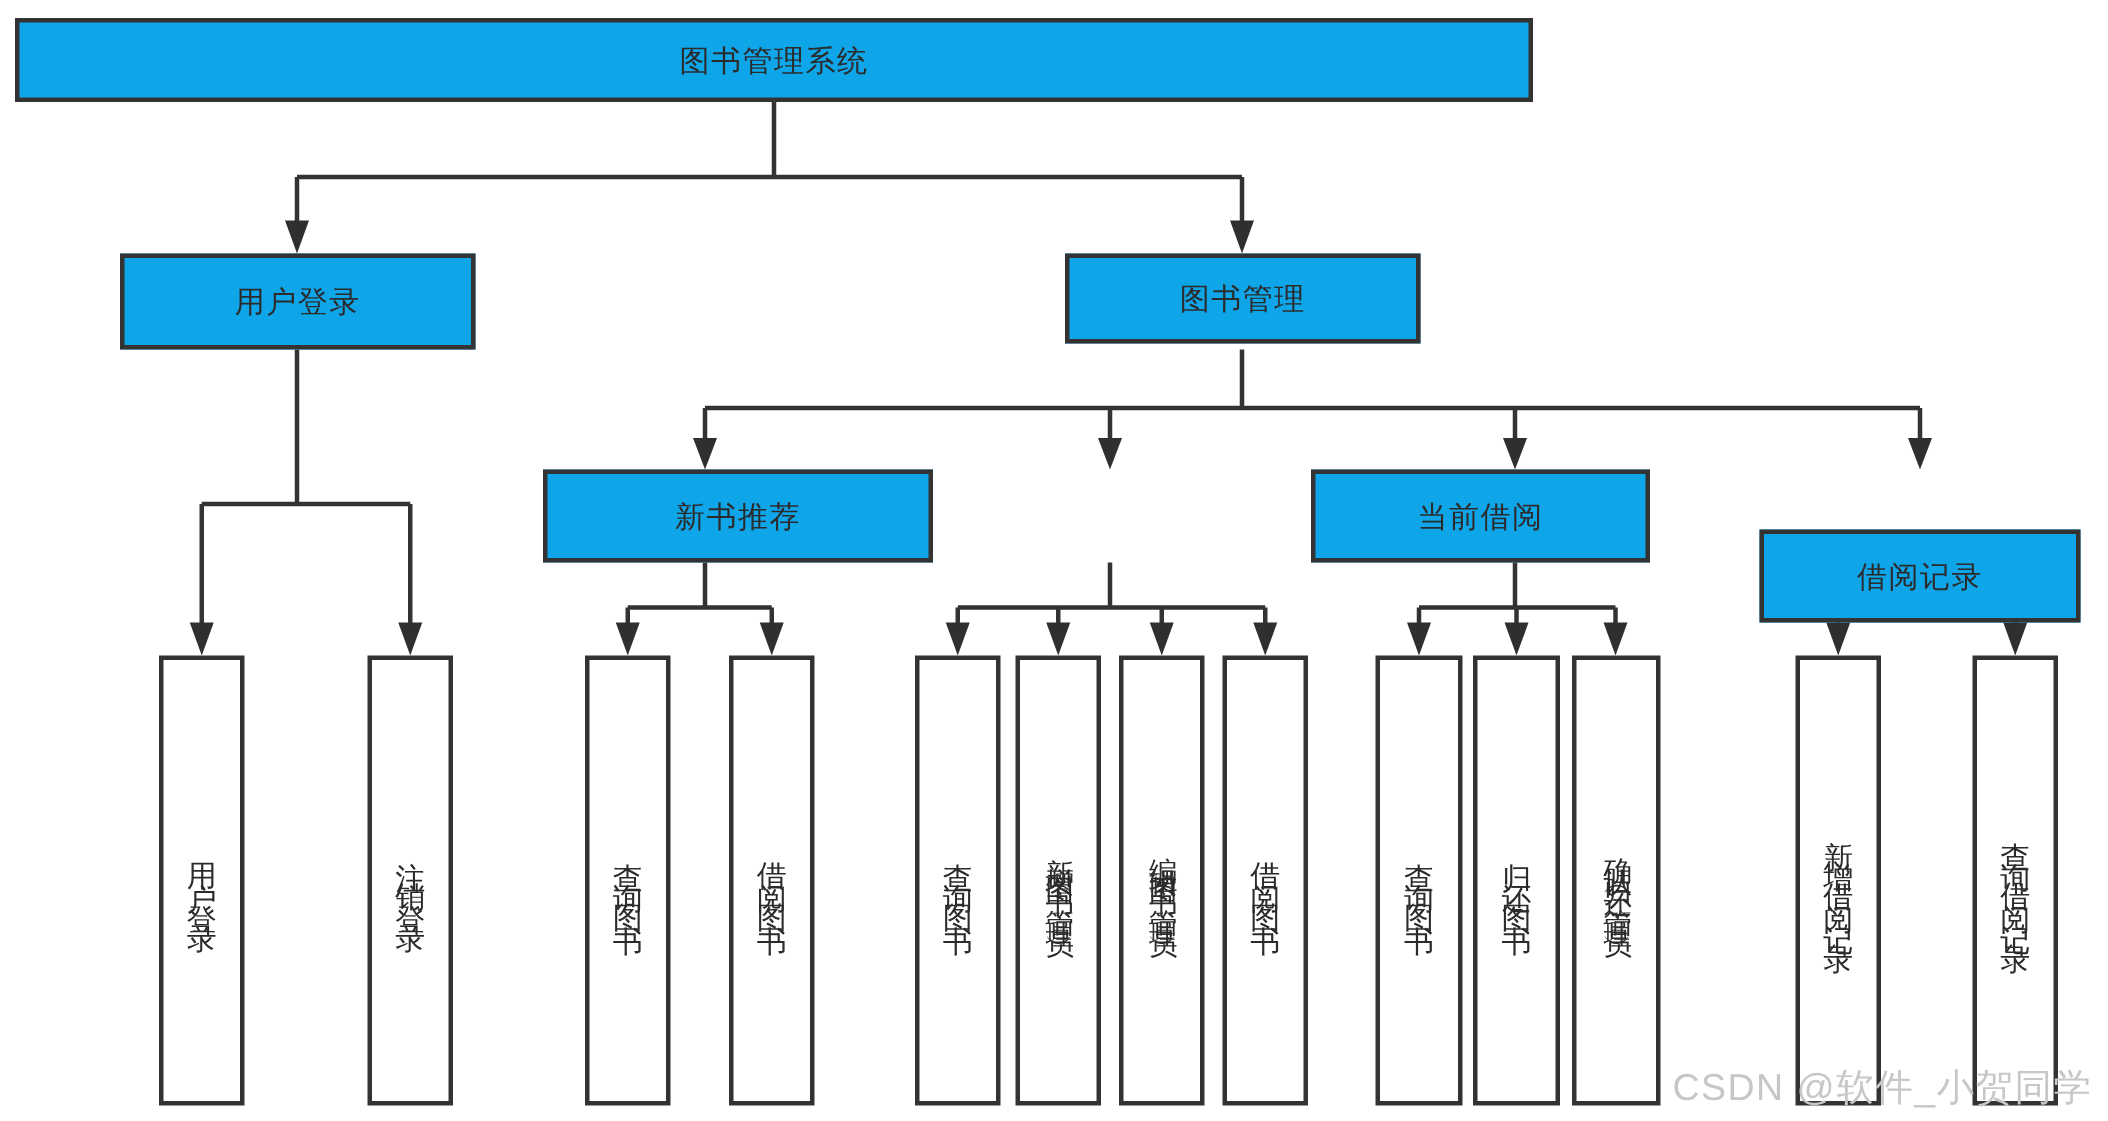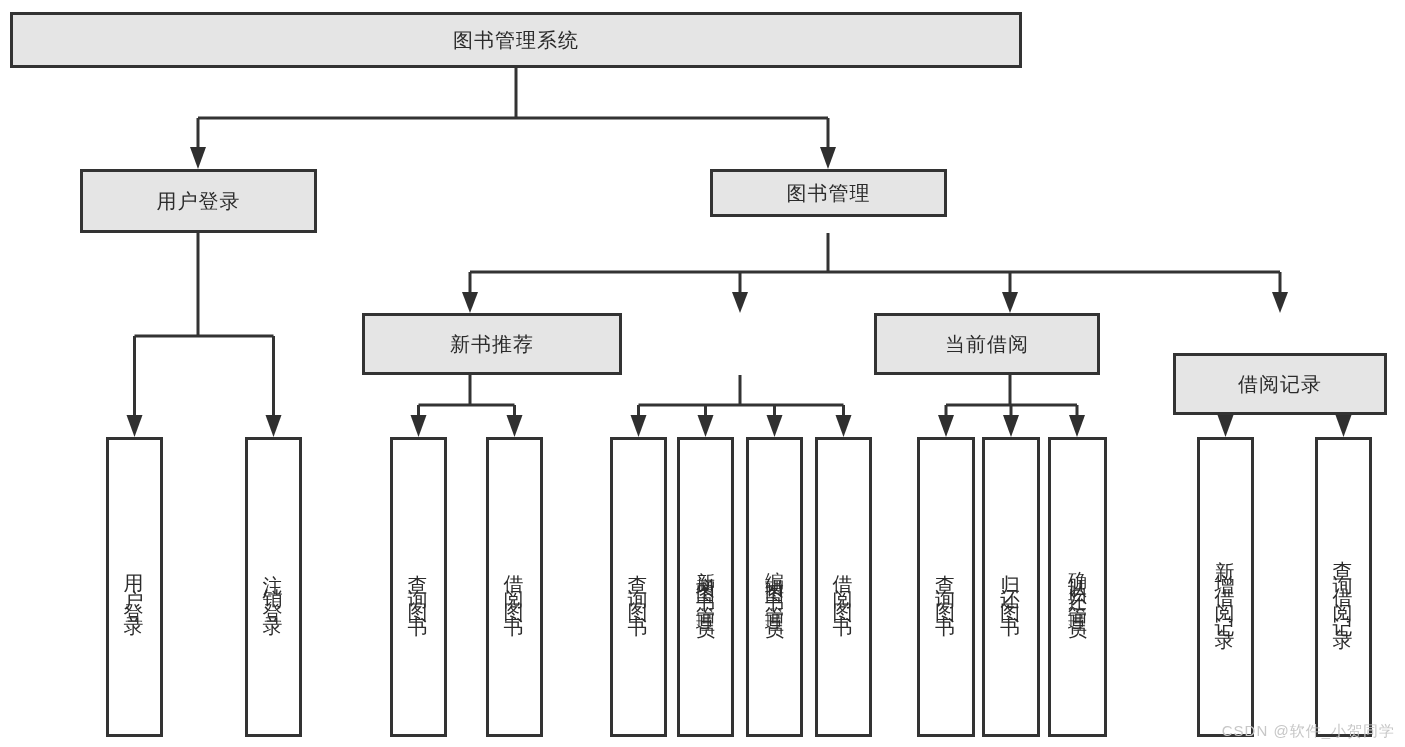--- a/index.html
+++ b/index.html
@@ -13,21 +13,21 @@
   }
   .connectors {
     position: absolute;
     left: 0; top: 0;
     width: 1405px; height: 747px;
   }
   .node {
     position: absolute;
     box-sizing: border-box;
     border: 3px solid #333333;
-    background: #e5e5e5;
+    background: #0ea5e9;
     display: flex;
     align-items: center;
     justify-content: center;
     font-size: 20px;
     color: #2b2b2b;
     letter-spacing: 1px;
     z-index: 2;
   }
   .leaf {
     position: absolute;
@@ -51,21 +51,21 @@
     white-space: nowrap;
   }
   .leaf.tight span {
     font-size: 19px;
     letter-spacing: 7px;
   }
   .watermark {
     position: absolute;
     right: 10px;
     bottom: 6px;
-    font-size: 15px;
+    font-size: 25px;
     color: #c7c7c7;
     letter-spacing: 1px;
     z-index: 3;
   }
 </style>
 </head>
 <body>
 
 <div class="canvas">
 
@@ -131,21 +131,21 @@
       <polygon points="1003,415 1019,415 1011,437"></polygon>
       <polygon points="1069,415 1085,415 1077,437"></polygon>
       <polygon points="1217.5,415 1233.5,415 1225.5,437"></polygon>
       <polygon points="1335.5,415 1351.5,415 1343.5,437"></polygon>
     </g>
   </svg>
 
   <div class="node" style="left:10px; top:12px; width:1012px; height:56px;">图书管理系统</div>
 
   <div class="node" style="left:80px; top:169px; width:237px; height:64px;">用户登录</div>
-  <div class="node" style="left:710px; top:169px; width:237px; height:48px;">图书管理</div>
+  <div class="node" style="left:710px; top:169px; width:237px; height:60px;">图书管理</div>
 
   <div class="node" style="left:362px; top:313px; width:260px; height:62px;">新书推荐</div>
   <div class="node" style="left:874px; top:313px; width:226px; height:62px;">当前借阅</div>
   <div class="node" style="left:1173px; top:313px; width:214px; height:62px;margin-top:40px;">借阅记录</div>
 
   <div class="leaf" style="left:106px;">
     <span>用户登录</span>
   </div>
   <div class="leaf" style="left:245px;">
     <span>注销登录</span>

